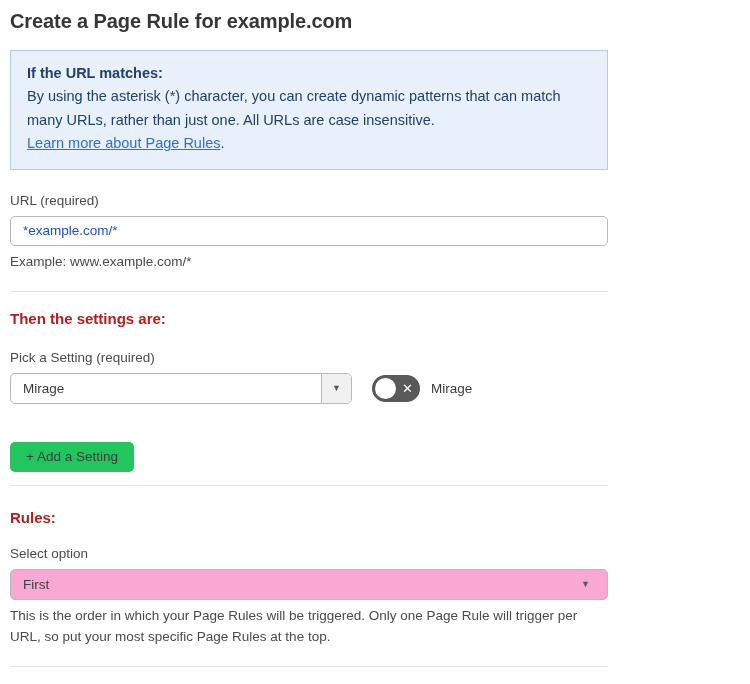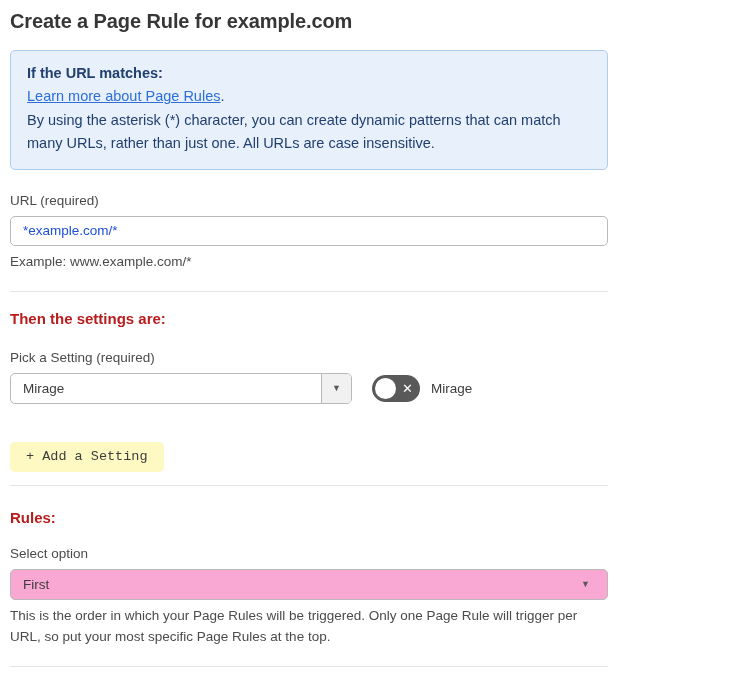--- a/index.html
+++ b/index.html
@@ -16,21 +16,21 @@
     font-size: 20px;
     font-weight: bold;
     color: #363636;
     margin: 4px 0 17px 0;
     letter-spacing: -0.1px;
   }
 
   .info-box {
     background: #e8f1fb;
     border: 1px solid #aecdee;
-    border-radius: 5px;
+    border-radius: 0;
     padding: 11px 16px 13px 16px;
     color: #21406f;
     font-size: 14.5px;
     line-height: 1.62;
     margin-bottom: 23px;
   }
   .info-heading { font-weight: bold; }
   .info-link {
     color: #2d6ed9;
     text-decoration: underline;
@@ -122,21 +122,21 @@
 
   .btn {
     height: 30px;
     border: none;
     border-radius: 5px;
     font-size: 13.5px;
     font-family: inherit;
     padding: 0 16px;
     cursor: pointer;
   }
-  .btn-gray { background: #fef9c3; color: #3d3d3d; font-family: Liberation Mono, monospace; }
+  .btn-gray { background: #22c55e; color: #3d3d3d; }
   .add-setting-btn { margin-top: 38px; }
 
   .order-select {
     width: 100%;
     height: 31px;
     border: 1px solid #b9b9b9;
     border-radius: 5px;
     background: #f9a8d4;
     display: flex;
     align-items: center;
@@ -151,22 +151,22 @@
 </style>
 </head>
 <body>
 
 <div class="page">
 
   <h1 class="page-title">Create a Page Rule for example.com</h1>
 
   <div class="info-box">
     <div class="info-heading">If the URL matches:</div>
+    <div>By using the asterisk (*) character, you can create dynamic patterns that can match many URLs, rather than just one. All URLs are case insensitive.</div>
     <div><a class="info-link">Learn more about Page Rules</a><span>.</span></div>
-    <div>By using the asterisk (*) character, you can create dynamic patterns that can match many URLs, rather than just one. All URLs are case insensitive.</div>
   </div>
 
   <div class="field-label">URL (required)</div>
   <input class="url-input" type="text" value="*example.com/*" style="">
   <div class="helper-text">Example: www.example.com/*</div>
 
   <hr class="divider">
 
   <div class="section-heading">Then the settings are:</div>
 

